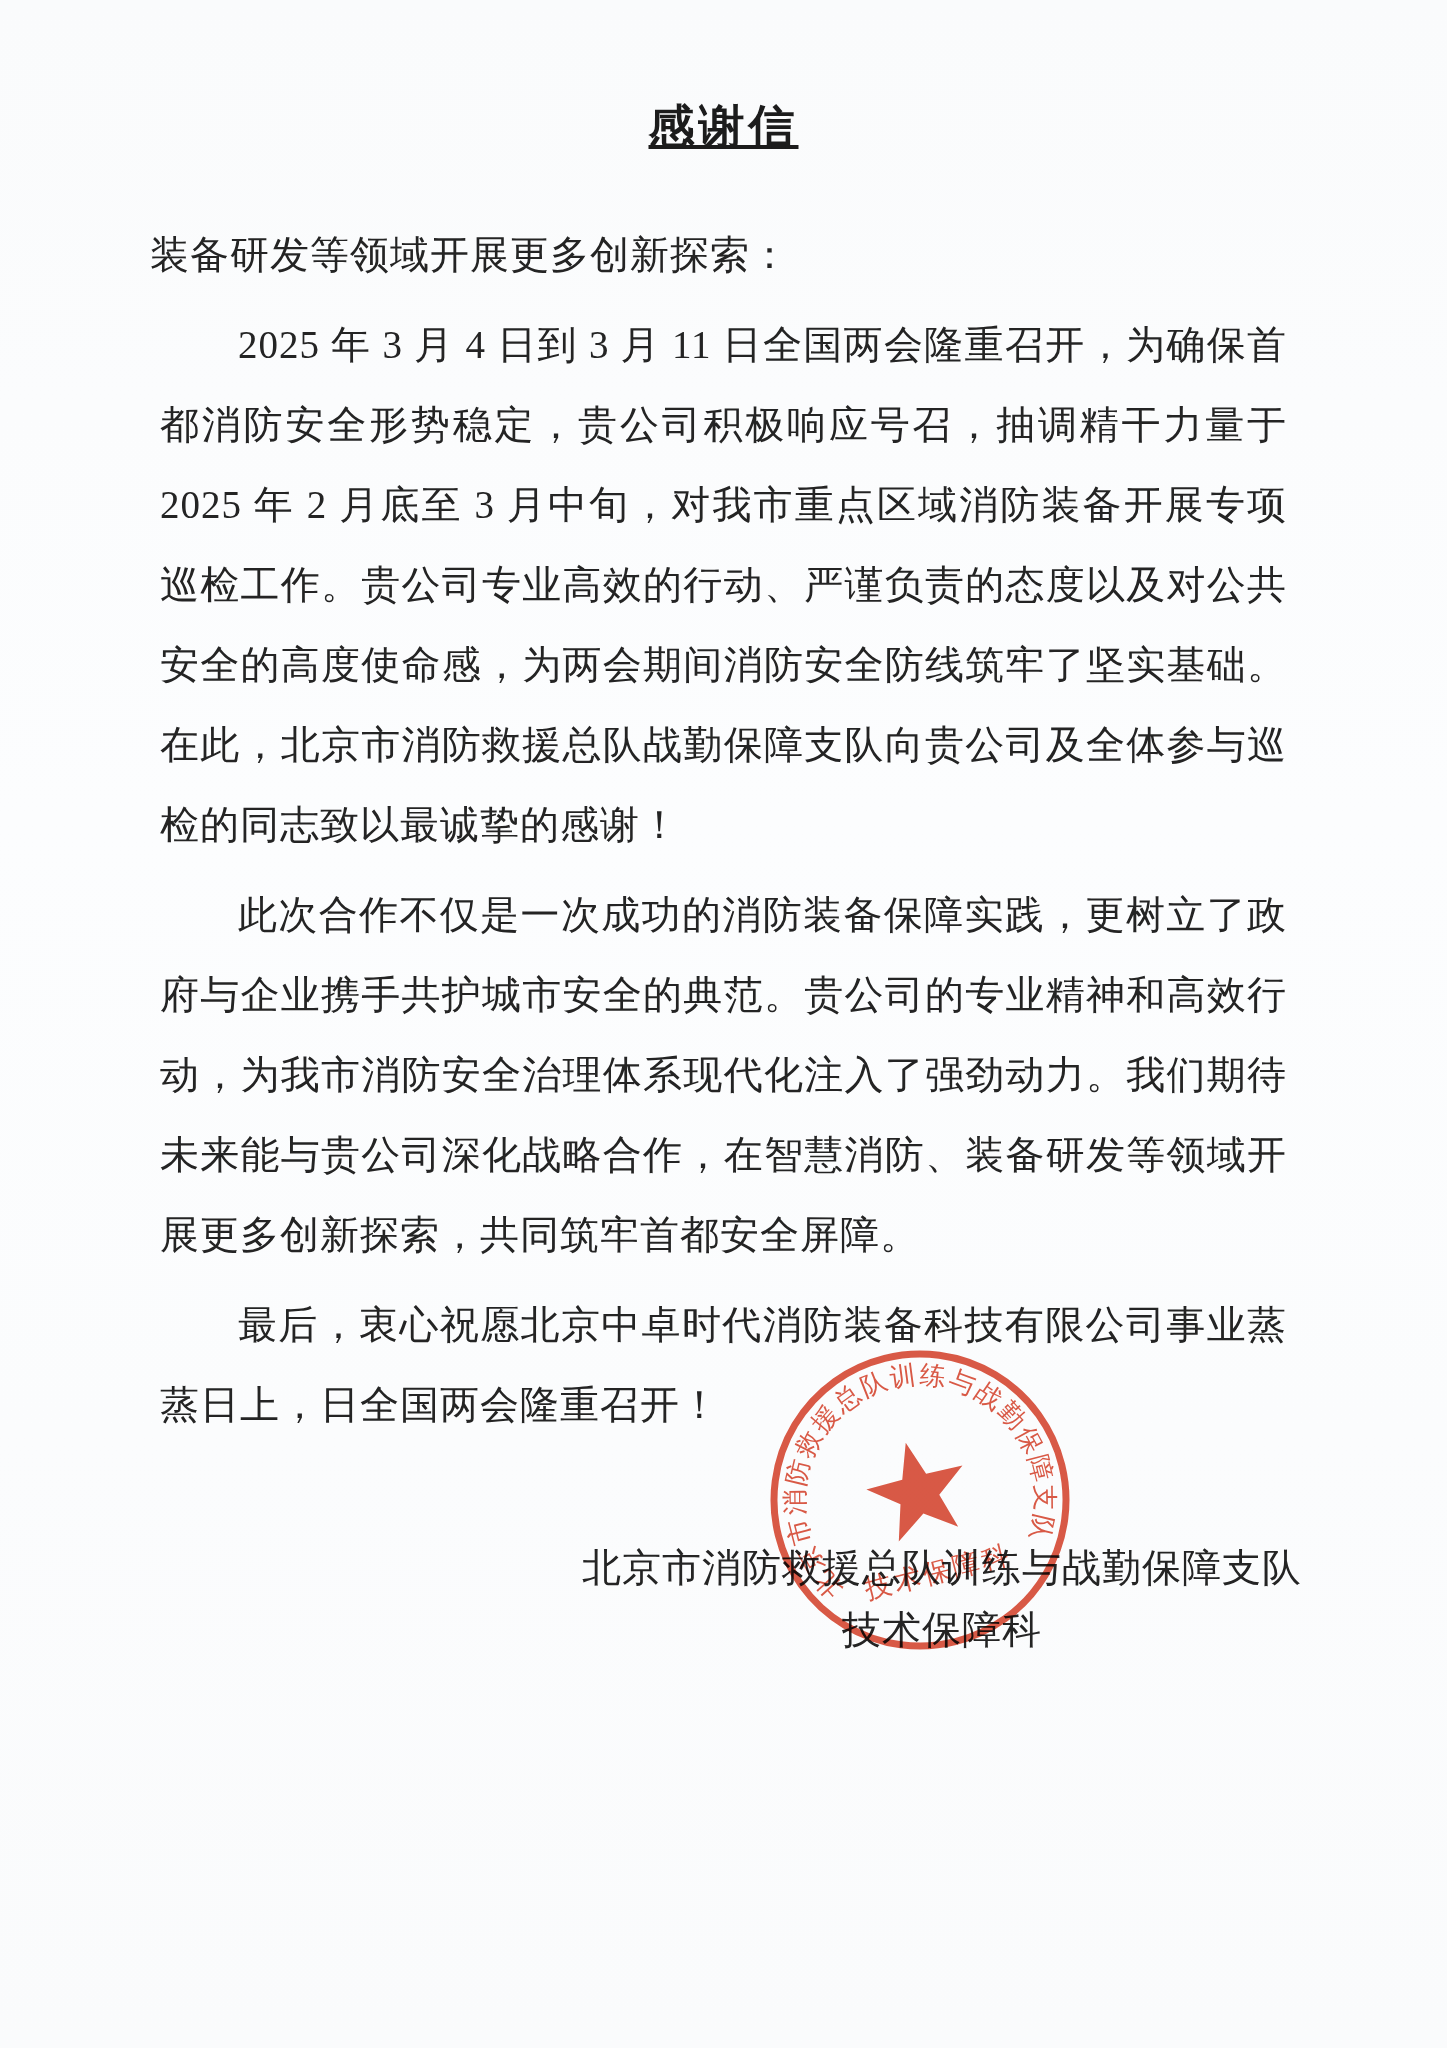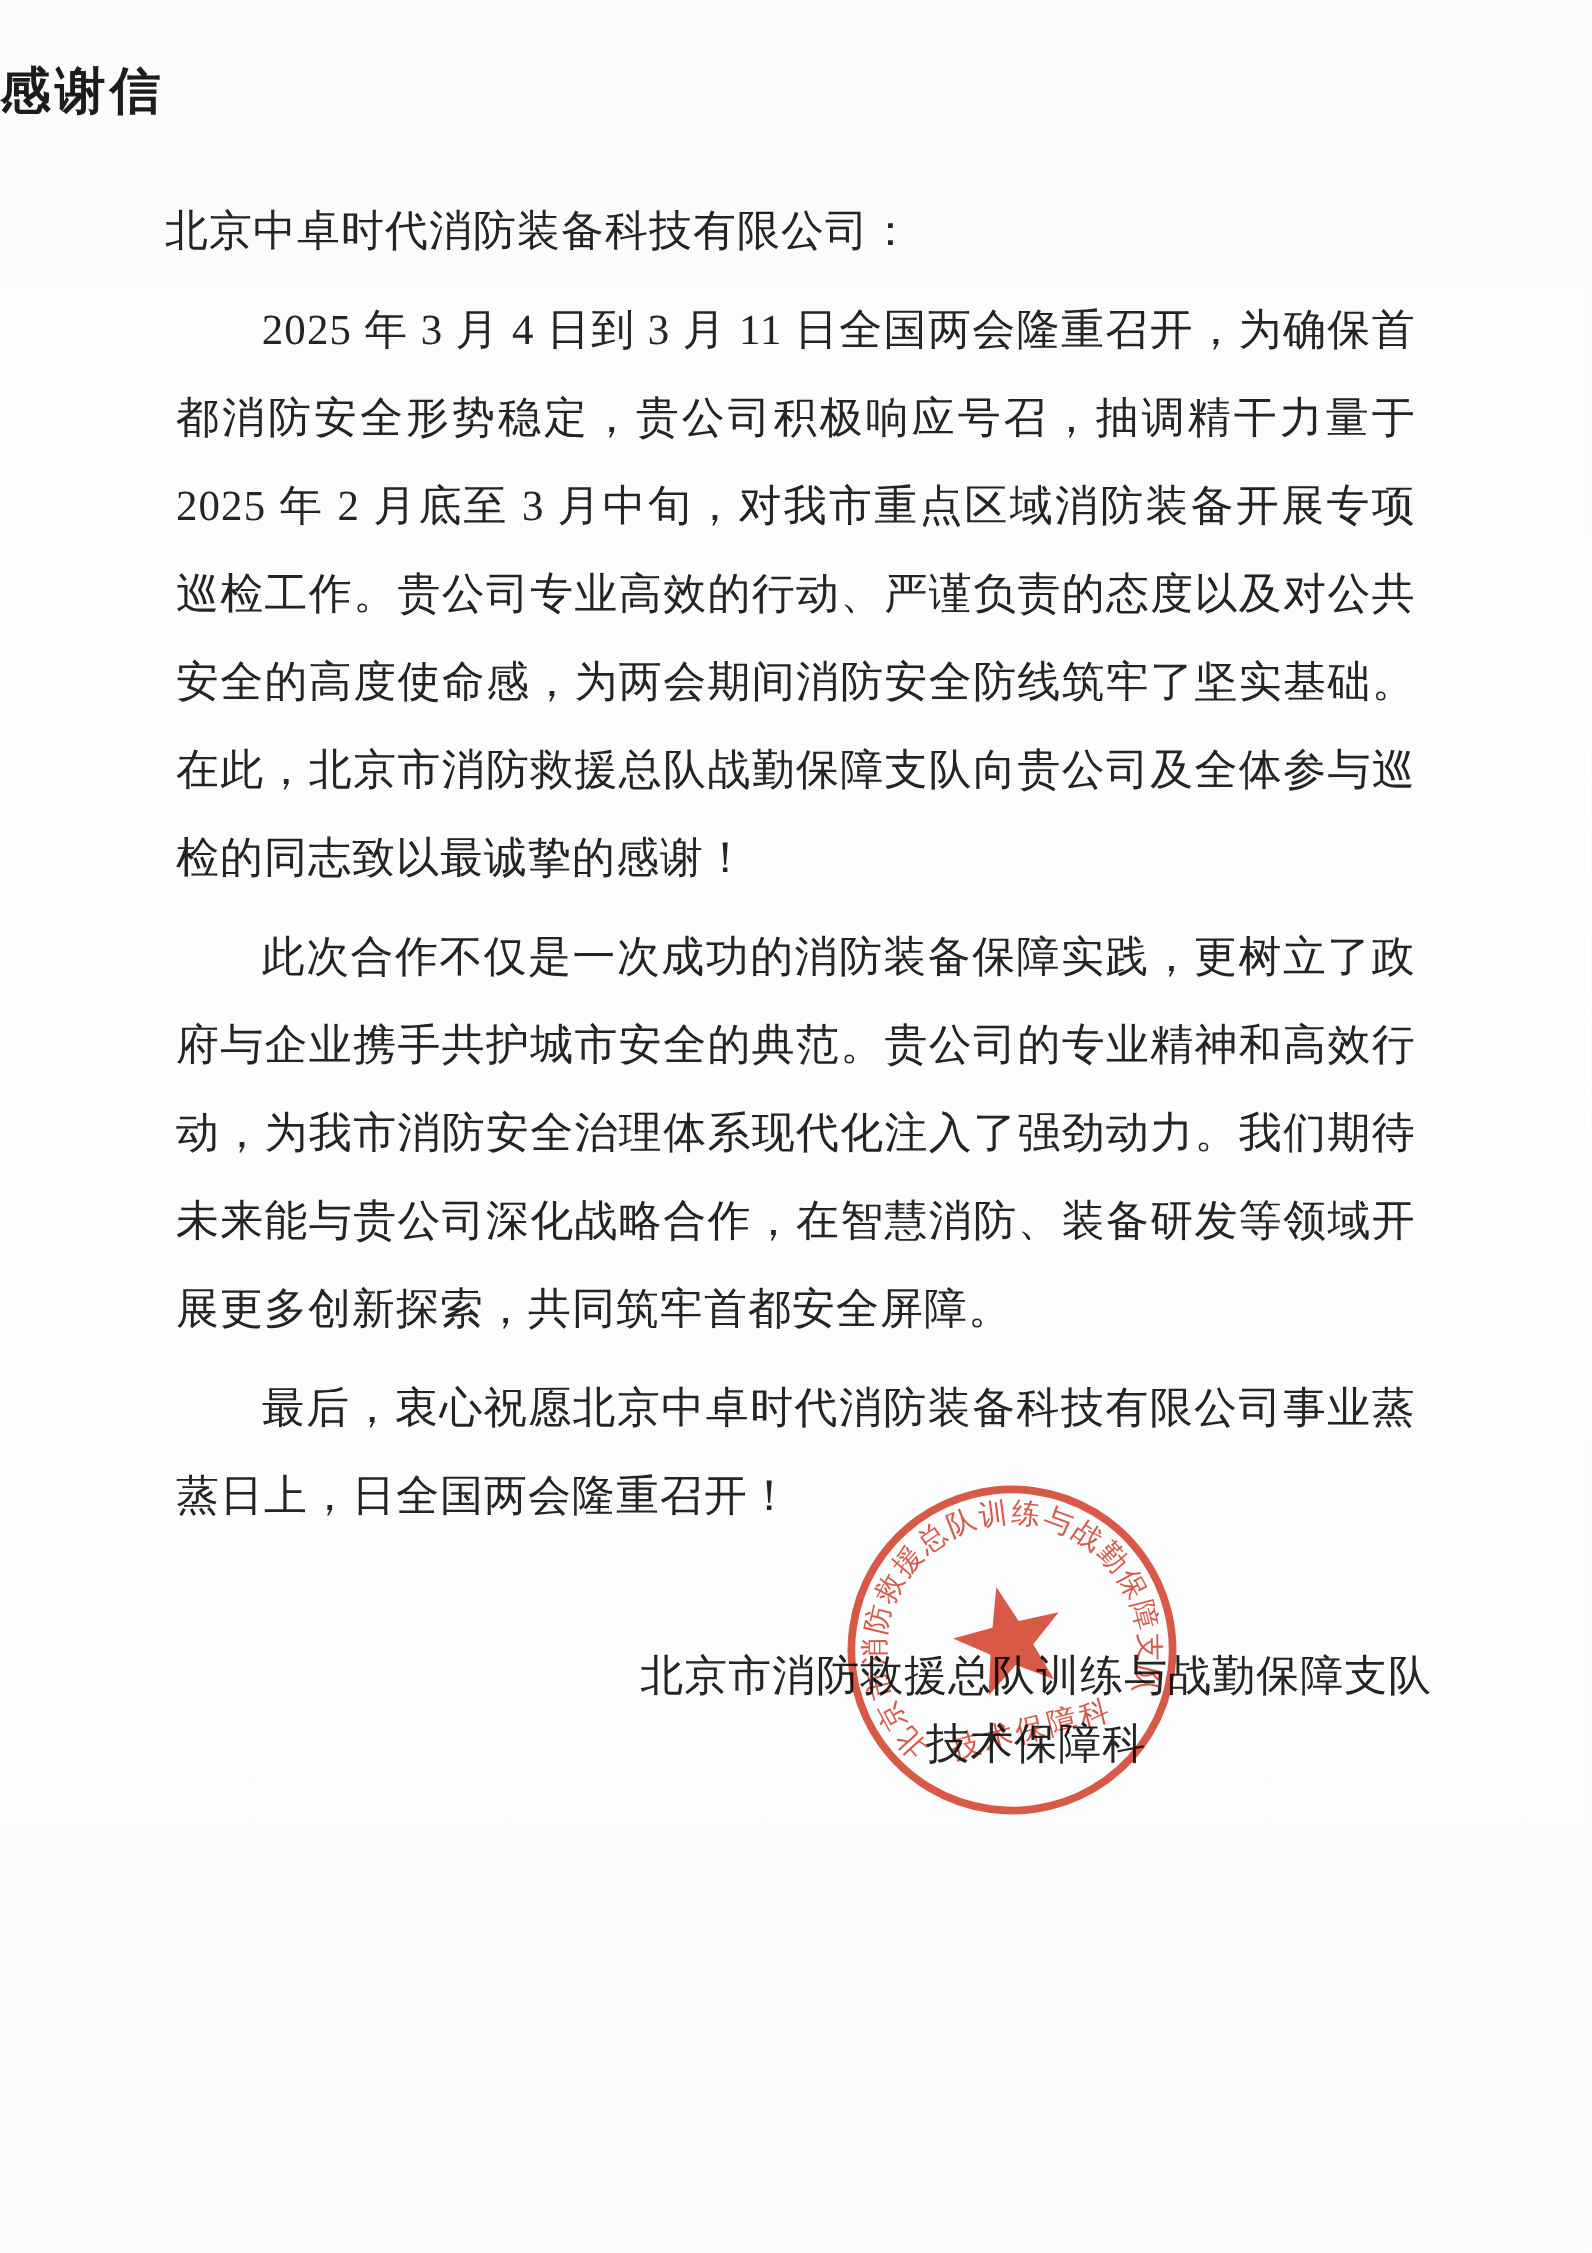--- a/index.html
+++ b/index.html
@@ -8,27 +8,28 @@
     width:1447px; height:2048px;
     margin:0 auto;
     background:#fbfcfd;
     background-image: linear-gradient(180deg, #fafbfc 0%, #fcfdfe 40%, #fafbfc 100%);
     font-family:"Liberation Serif","DejaVu Serif",serif;
     color:#242424;
     overflow:hidden;
   }
   .title {
     margin:0;
-    padding-top:60px;
-    text-align:left;
+    padding-top:104px;
+    text-align:center;
     font-size:46px;
     font-weight:bold;
     letter-spacing:4px;
     line-height:1;
     color:#1c1c1c;
+    text-decoration:underline;
   }
   .content {
     padding:0 150px;
     font-size:39px;
     line-height:80px;
     letter-spacing:1px;
     text-align:justify;
   }
   .salutation {
     margin:65px 0 0 0;
@@ -59,21 +60,21 @@
   .stamp svg { display:block; width:100%; height:100%; }
 </style>
 </head>
 <body>
 
 <div class="page">
 
   <h1 class="title">感谢信</h1>
 
   <div class="content">
-    <p class="salutation">北京中卓时代消防装备科技有限公司：</p>
+    <p class="salutation">装备研发等领域开展更多创新探索：</p>
     <p class="para">2025 年 3 月 4 日到 3 月 11 日全国两会隆重召开，为确保首都消防安全形势稳定，贵公司积极响应号召，抽调精干力量于 2025 年 2 月底至 3 月中旬，对我市重点区域消防装备开展专项巡检工作。贵公司专业高效的行动、严谨负责的态度以及对公共安全的高度使命感，为两会期间消防安全防线筑牢了坚实基础。在此，北京市消防救援总队战勤保障支队向贵公司及全体参与巡检的同志致以最诚挚的感谢！</p>
     <p class="para">此次合作不仅是一次成功的消防装备保障实践，更树立了政府与企业携手共护城市安全的典范。贵公司的专业精神和高效行动，为我市消防安全治理体系现代化注入了强劲动力。我们期待未来能与贵公司深化战略合作，在智慧消防、装备研发等领域开展更多创新探索，共同筑牢首都安全屏障。</p>
     <p class="para">最后，衷心祝愿北京中卓时代消防装备科技有限公司事业蒸蒸日上，日全国两会隆重召开！</p>
   </div>
 
   <div class="signature">
     <div class="sig-org">北京市消防救援总队训练与战勤保障支队</div>
     <div class="sig-dept">技术保障科</div>
   </div>
 

